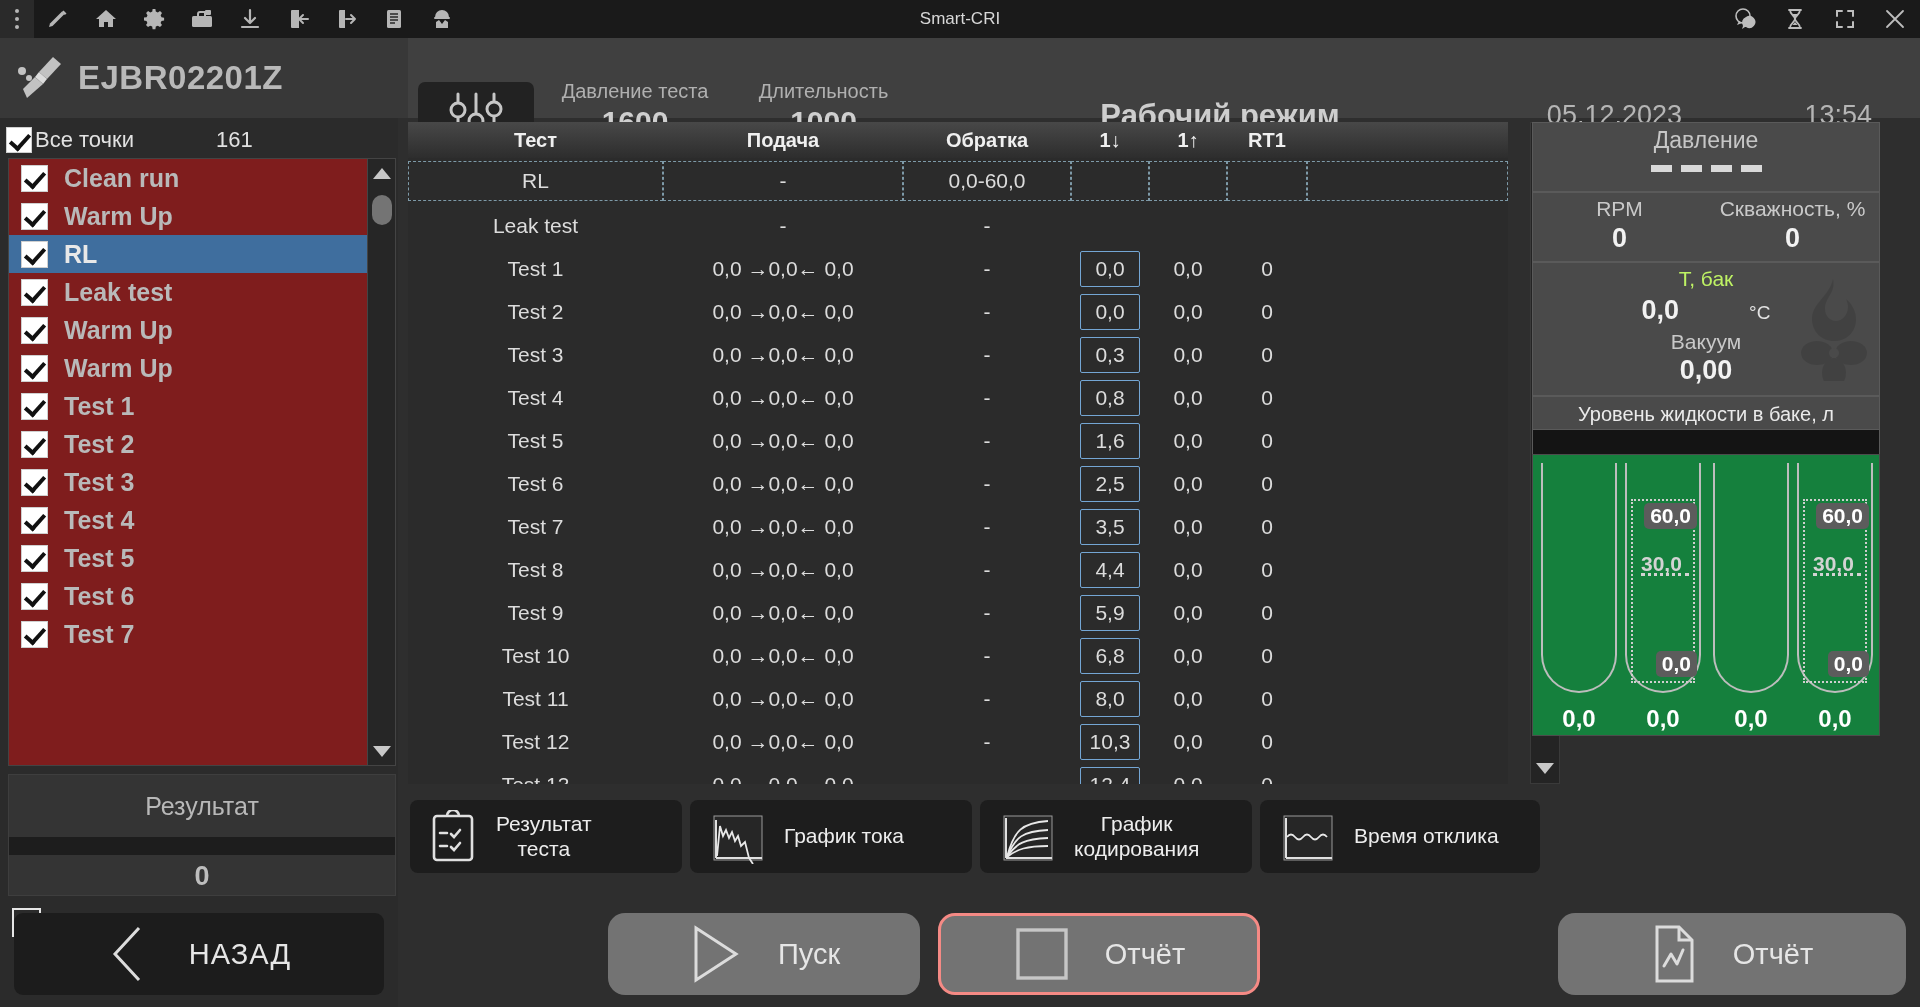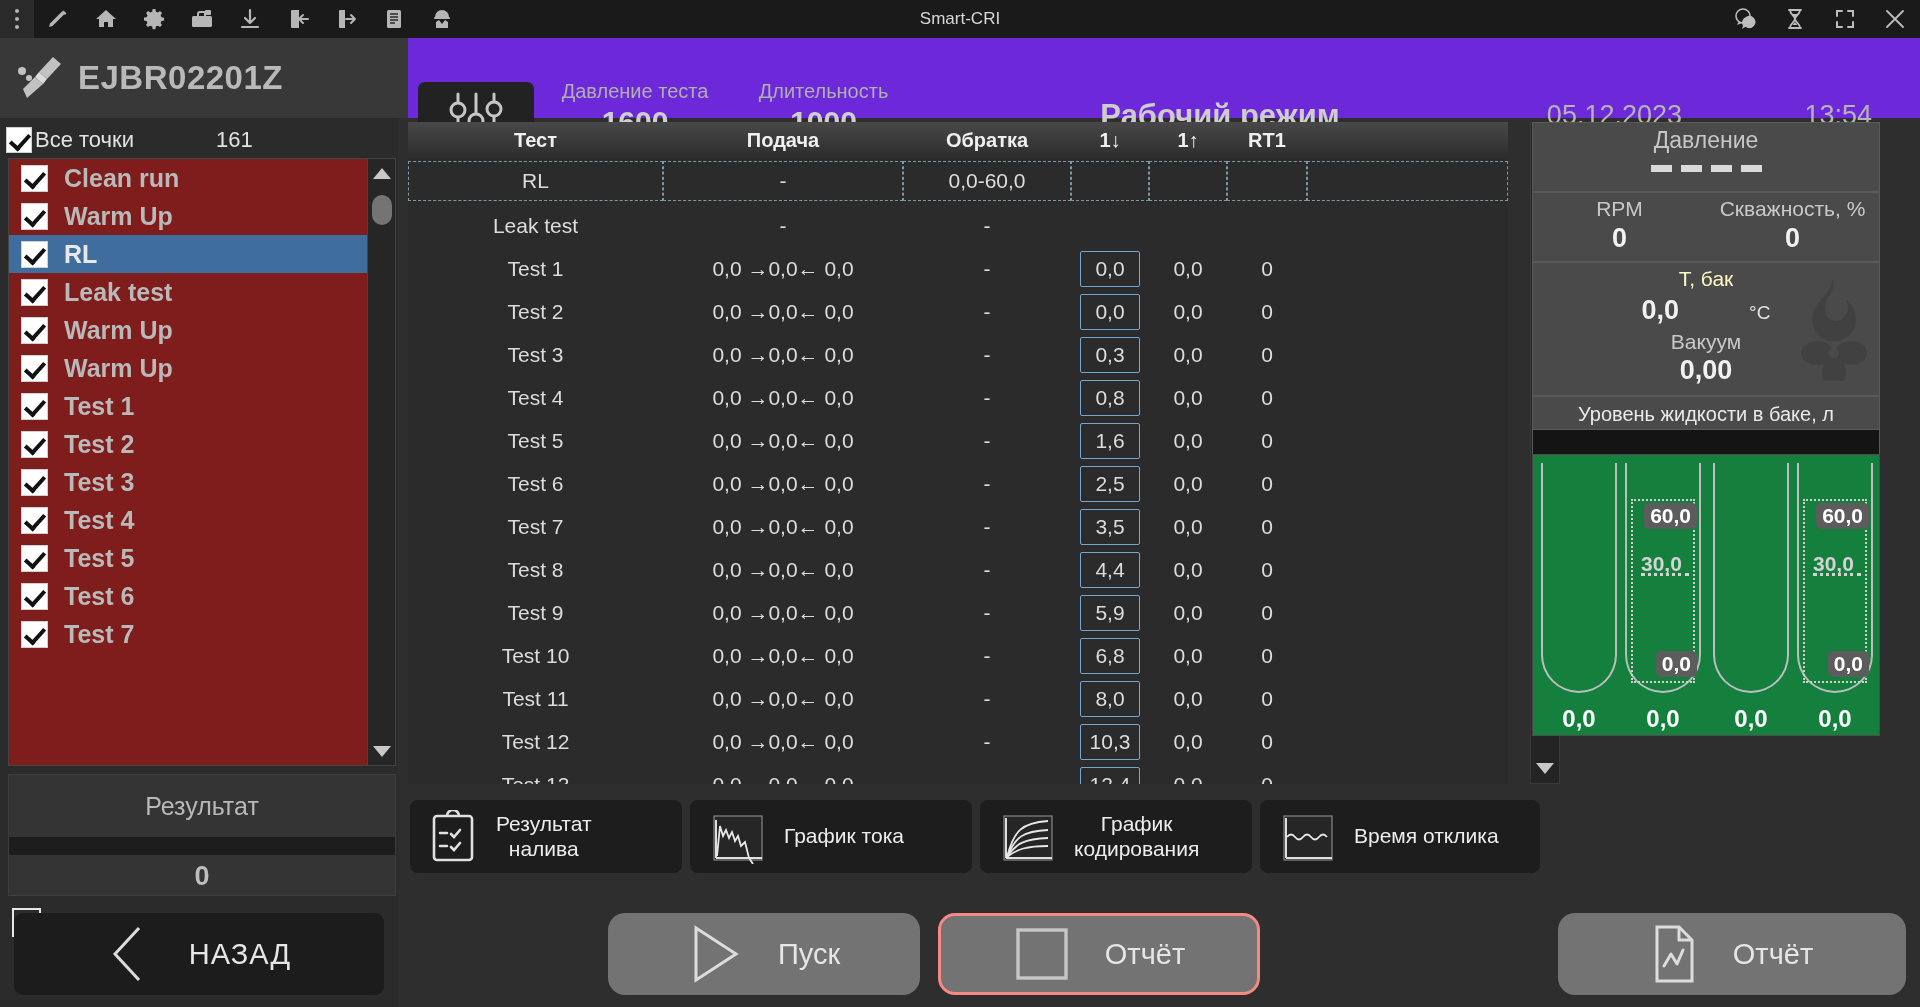--- a/index.html
+++ b/index.html
@@ -31,21 +31,21 @@
     text-align: center; color: #d8d8d8; font-size: 17px; pointer-events: none;
   }
   .tb-right {
     position: absolute; right: 0; top: 0; height: 38px; display: flex; align-items: center;
   }
   .tb-right .tb-ico { width: 50px; }
 
   
   .header {
     position: absolute; left: 0; top: 38px; width: 1920px; height: 80px;
-    background: #6d28d9;
+    background: #404040;
   }
   .hdr-brand {
     position: absolute; left: 0; top: 0; width: 408px; height: 80px;
     background: #383838; display: flex; align-items: center;
   }
   .hdr-brand .logo { width: 78px; display: flex; align-items: center; justify-content: center; }
   .hdr-brand .name {
     color: #b9b9b9; font-size: 33px; font-weight: bold; letter-spacing: .5px;
   }
   .hdr-sliders {
@@ -208,21 +208,21 @@
   .rp-press .t { text-align: center; color: #c6c6c6; font-size: 23px; padding-top: 4px; }
   .rp-press .dashes {
     display: flex; justify-content: center; gap: 9px; margin-top: 11px;
   }
   .rp-press .dashes i { width: 21px; height: 7px; background: #d9d9d9; display: block; }
   .rp-rpm { height: 70px; display: flex; }
   .rp-half { flex: 1; text-align: center; }
   .rp-half .t { color: #c9c9c9; font-size: 21px; padding-top: 4px; }
   .rp-half .v { color: #f2f2f2; font-size: 27px; font-weight: bold; margin-top: 2px; }
   .rp-tank { height: 134px; position: relative; overflow: hidden; }
-  .rp-tank .t1 { text-align: center; color: #fef9c3; font-size: 21px; padding-top: 4px; }
+  .rp-tank .t1 { text-align: center; color: #bef264; font-size: 21px; padding-top: 4px; }
   .rp-tank .row1 { display: flex; align-items: baseline; justify-content: center; gap: 70px; margin-top: 4px; }
   .rp-tank .val { color: #f2f2f2; font-size: 27px; font-weight: bold; }
   .rp-tank .unit { color: #e2e2e2; font-size: 19px; }
   .rp-tank .t2 { text-align: center; color: #c9c9c9; font-size: 21px; margin-top: 4px; }
   .rp-tank .v2 { text-align: center; color: #f2f2f2; font-size: 27px; font-weight: bold; margin-top: 1px; }
   .rp-tank .wm { position: absolute; right: 4px; top: 14px; opacity: .30; }
   .rp-level { height: 34px; }
   .rp-level .t { text-align: center; color: #eaeaea; font-size: 20px; line-height: 34px; }
   .rp-levelbar { height: 26px; background: #141414; border: 1px solid #5a5a5a; border-top: none; }
 
@@ -674,21 +674,21 @@
 
   <div class="gbtns">
     <div class="gbtn" style="width:272px">
       <svg width="52" height="54" viewBox="0 0 52 54">
         <rect x="6" y="6" width="38" height="44" rx="3" fill="none" stroke="#e0e0e0" stroke-width="2.6"></rect>
         <path d="M19 6a6 6 0 0112 0" fill="none" stroke="#e0e0e0" stroke-width="2.6"></path>
         <g stroke="#e0e0e0" stroke-width="2.6" stroke-linecap="round" fill="none">
           <path d="M12 23h7M12 36h7M23 24l3 3 6-7M23 37l3 3 6-7"></path>
         </g>
       </svg>
-      <div class="lbl"><span>Результат</span><br><span>налива</span></div>
+      <div class="lbl"><span>Результат</span><br><span>теста</span></div>
     </div>
 
     <div class="gbtn" style="width:282px">
       <svg width="60" height="54" viewBox="0 0 60 54">
         <rect x="6" y="6" width="48" height="44" fill="#262626" stroke="#9a9a9a" stroke-width="1"></rect>
         <path d="M8 48V10" stroke="#e0e0e0" stroke-width="2"></path>
         <path d="M8 48h46" stroke="#e0e0e0" stroke-width="2"></path>
         <path d="M9 46l3-30 3 10 3-6 3 8 3-6 3 9 3-5 3 10 4-4 4 16 4 6" fill="none" stroke="#e8e8e8" stroke-width="1.8"></path>
       </svg>
       <div class="lbl">График тока</div>

